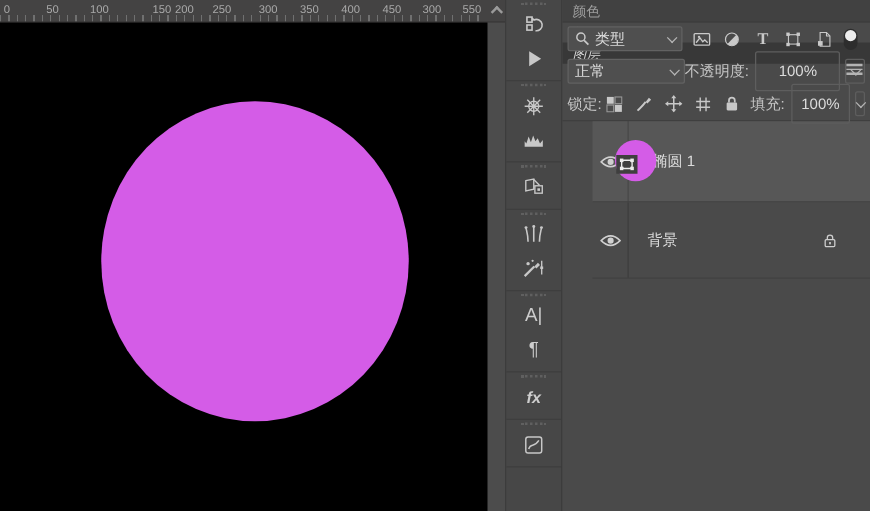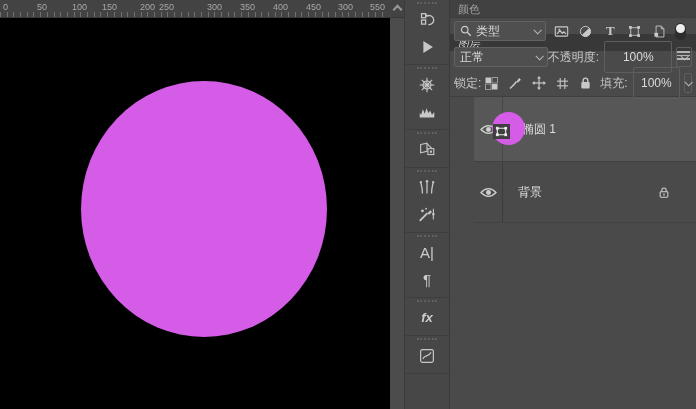--- a/index.html
+++ b/index.html
@@ -81,23 +81,23 @@
 </head>
 <body>
 
 <div class="screen">
 
   <div class="ruler">
     <div class="ruler-ticks"></div>
     <span class="ruler-label" style="left:3px">0</span>
     <span class="ruler-label" style="left:37px">50</span>
     <span class="ruler-label" style="left:72px">100</span>
-    <span class="ruler-label" style="left:102px">150</span>
+    <span class="ruler-label" style="left:122px">150</span>
     <span class="ruler-label" style="left:140px">200</span>
-    <span class="ruler-label" style="left:159px">250</span>
+    <span class="ruler-label" style="left:170px">250</span>
     <span class="ruler-label" style="left:207px">300</span>
     <span class="ruler-label" style="left:240px">350</span>
     <span class="ruler-label" style="left:273px">400</span>
     <span class="ruler-label" style="left:306px">450</span>
     <span class="ruler-label" style="left:338px">300</span>
     <span class="ruler-label" style="left:370px">550</span>
     <i class="ruler-collapse"></i>
   </div>
 
   <div class="canvas">

